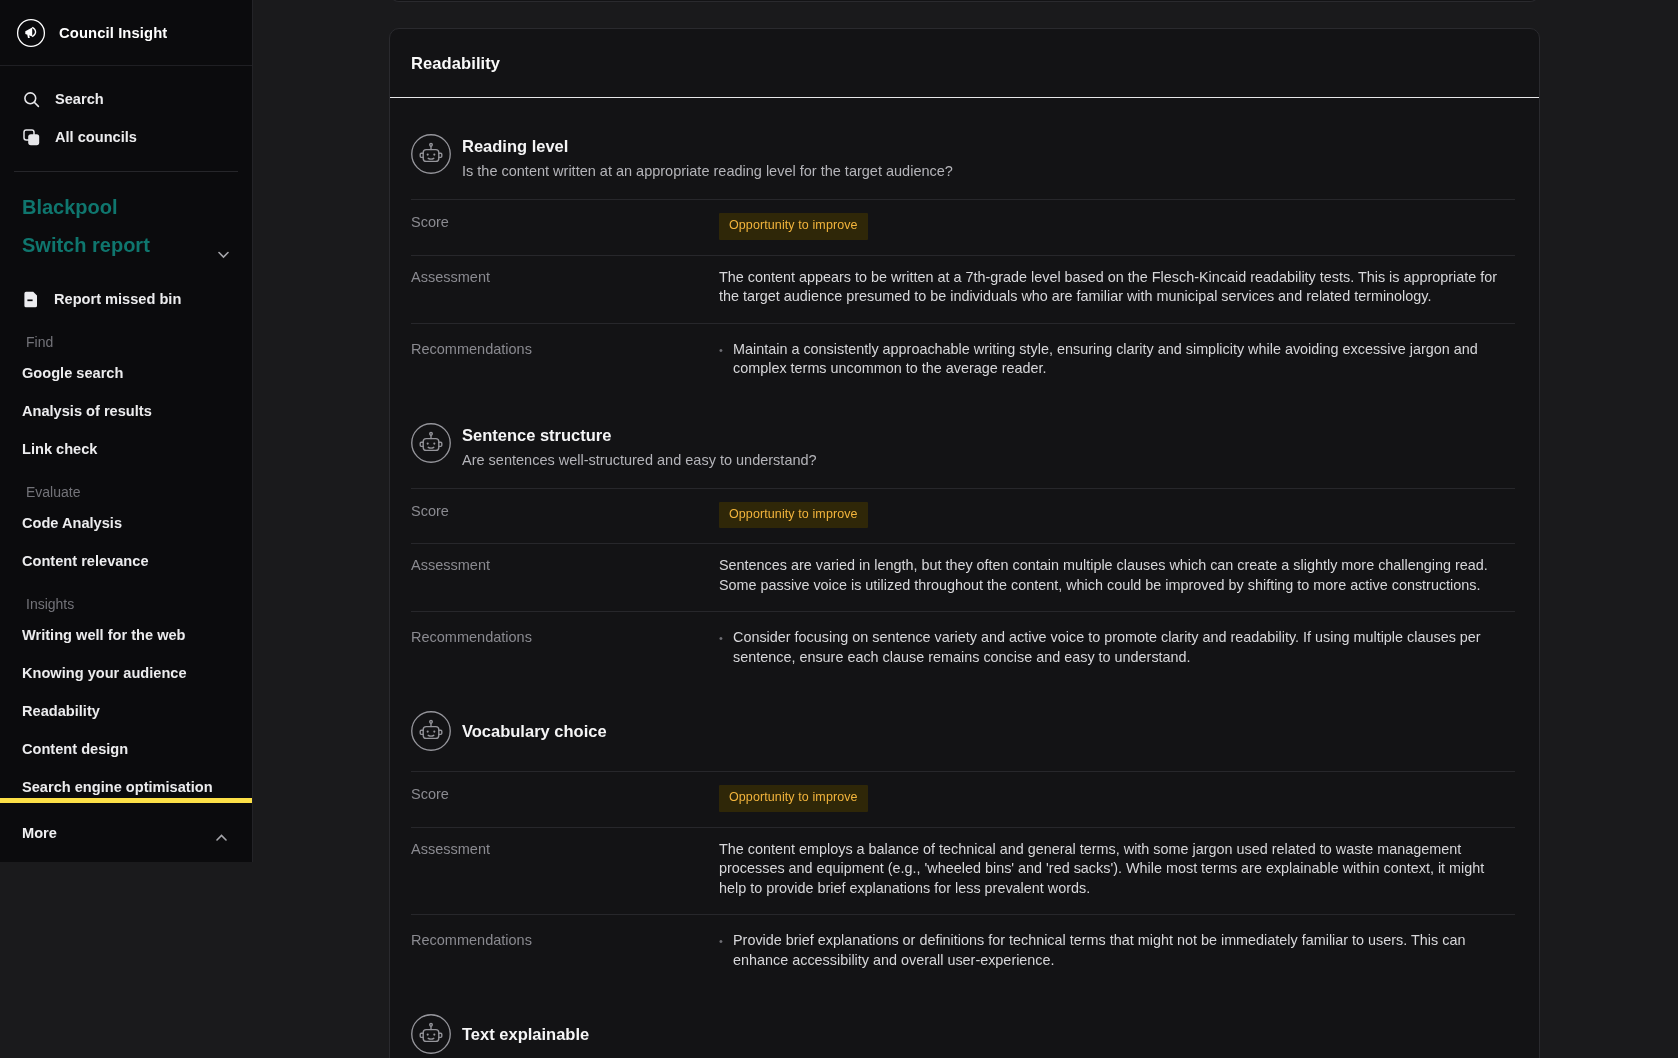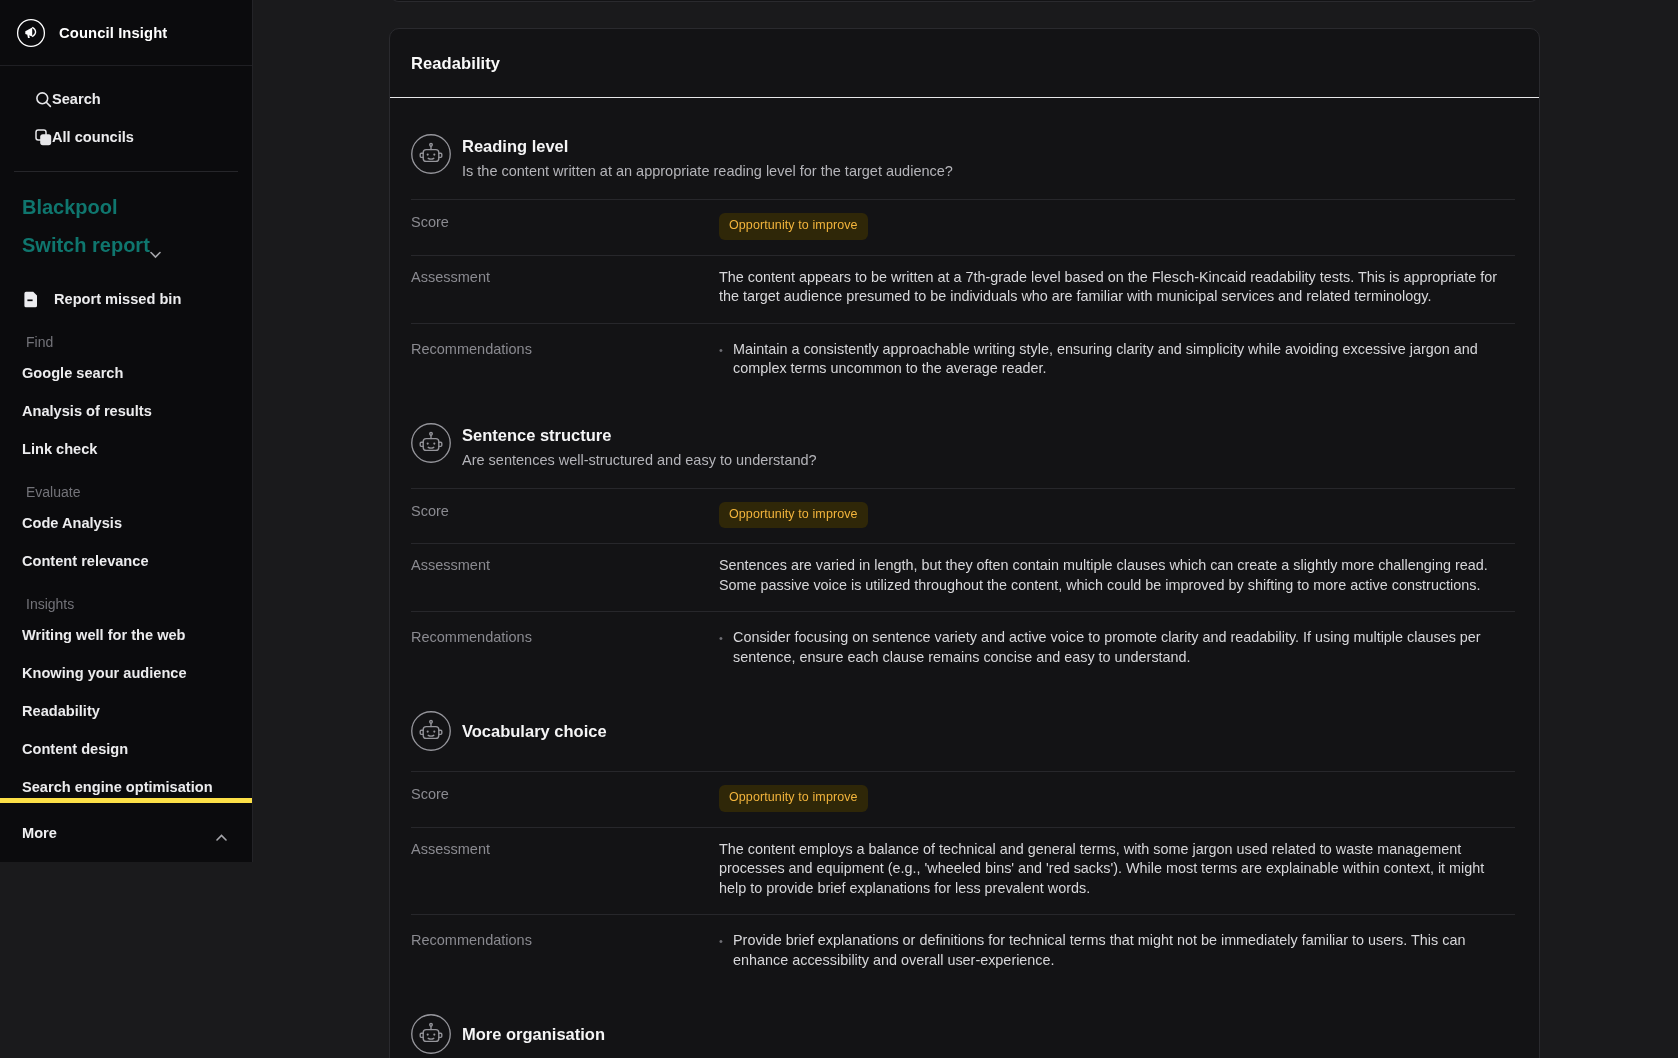--- a/index.html
+++ b/index.html
@@ -7,28 +7,28 @@
     font-family:"Liberation Sans", sans-serif; }
   .app { display:flex; width:1678px; height:1058px; }
 
   
   .sidebar { position:relative; width:253px; height:862px; background:#0b0b0d;
     border-right:1px solid #232327; flex:none; color:#e9e9ec; }
   .logo-row { height:66px; display:flex; align-items:center; gap:13px; padding-left:16px;
     border-bottom:1px solid #1f1f23; cursor:pointer; }
   .app-title { font-size:14.8px; font-weight:700; color:#ffffff; letter-spacing:.1px; }
   .nav-block { padding-top:14px; }
-  .nav-item { height:38px; display:flex; align-items:center; padding-left:35px;
+  .nav-item { height:38px; display:flex; align-items:center; gap:15px; padding-left:23px;
     font-size:14.6px; font-weight:600; color:#ececee; cursor:pointer; }
   .nav-item .ic { width:17px; height:17px; display:inline-flex; flex:none; }
   .divider-inset { border-top:1px solid #26262a; margin:15px 14px 0 14px; }
   .plain-item { height:38px; display:flex; align-items:center; padding:0 23px 0 22px;
     font-size:20px; font-weight:600; color:#0f766e; cursor:pointer; }
   .plain-item.first { margin-top:16px; }
-  .plain-item.between { }
+  .plain-item.between { justify-content:space-between; }
   .report-item { margin-top:16px; padding-left:22px; gap:15px; }
   .group-label { margin:14px 0 2px 0; padding-left:26px; height:20px; line-height:20px;
     font-size:14px; color:#737379; }
   .side-item { height:38px; line-height:38px; padding-left:22px; font-size:14.6px;
     font-weight:600; color:#ececee; cursor:pointer; white-space:nowrap; }
   .more-row { position:absolute; left:0; right:0; bottom:0; height:64px;
     border-top:5px solid #fde047; display:flex; align-items:center; justify-content:space-between;
     padding:0 25px 0 22px; font-size:14.6px; font-weight:600; color:#f0f0f2; cursor:pointer;
     background:#0b0b0d; }
 
@@ -53,21 +53,21 @@
   .sec-header.center .sec-title { margin:0; }
   .sec-question { font-size:14.5px; color:#b4b4b9; }
 
   .row { display:grid; grid-template-columns:308px 1fr; border-top:1px solid #27272b; }
   .row-label { font-size:14.5px; color:#8a8a90; padding-top:1px; }
   .row.score  { padding:13px 0 15px 0; }
   .row.assess { padding:12px 0 16px 0; }
   .row.recs   { padding:16px 0 0 0; }
   .row-value { font-size:14.4px; color:#d7d7da; line-height:19.5px; max-width:792px; }
   .badge { display:inline-block; background:#2f2708; color:#f2b43c; font-size:12.5px;
-    font-weight:500; padding:3px 10px 4px 10px; border-radius:6px; letter-spacing:.1px; }
+    font-weight:500; padding:3px 10px 4px 10px; border-radius:1px; letter-spacing:.1px; }
   ul.rec-list { list-style:none; }
   ul.rec-list li { position:relative; padding-left:14px; font-size:14.4px; color:#d7d7da;
     line-height:19.5px; max-width:782px; }
   ul.rec-list li::before { content:"\2022"; position:absolute; left:0; top:1px;
     color:#6f6f75; font-size:11px; }
 </style>
 </head>
 <body>
 
 <div class="app">
@@ -304,21 +304,21 @@
           <line x1="20" y1="15.6" x2="20" y2="12.3"></line>
           <circle cx="20" cy="10.8" r="1.3"></circle>
           <circle cx="16.7" cy="20.6" r="1.05" fill="#95959b" stroke="none"></circle>
           <circle cx="23.3" cy="20.6" r="1.05" fill="#95959b" stroke="none"></circle>
           <path d="M17.2 24.3 Q20 25.9 22.8 24.3"></path>
           <path d="M12.2 19.2 h-1.9 a1.1 1.1 0 0 0 -1.1 1.1 v1.9 a1.1 1.1 0 0 0 1.1 1.1 h1.9"></path>
           <path d="M27.8 19.2 h1.9 a1.1 1.1 0 0 1 1.1 1.1 v1.9 a1.1 1.1 0 0 1 -1.1 1.1 h-1.9"></path>
         </svg>
       </span>
       <div class="sec-head-text">
-        <div class="sec-title">More organisation</div>
+        <div class="sec-title">Text explainable</div>
 
       </div>
     </div>
 
   </div>
 </div>
     </section>
   </main>
 </div>
 

